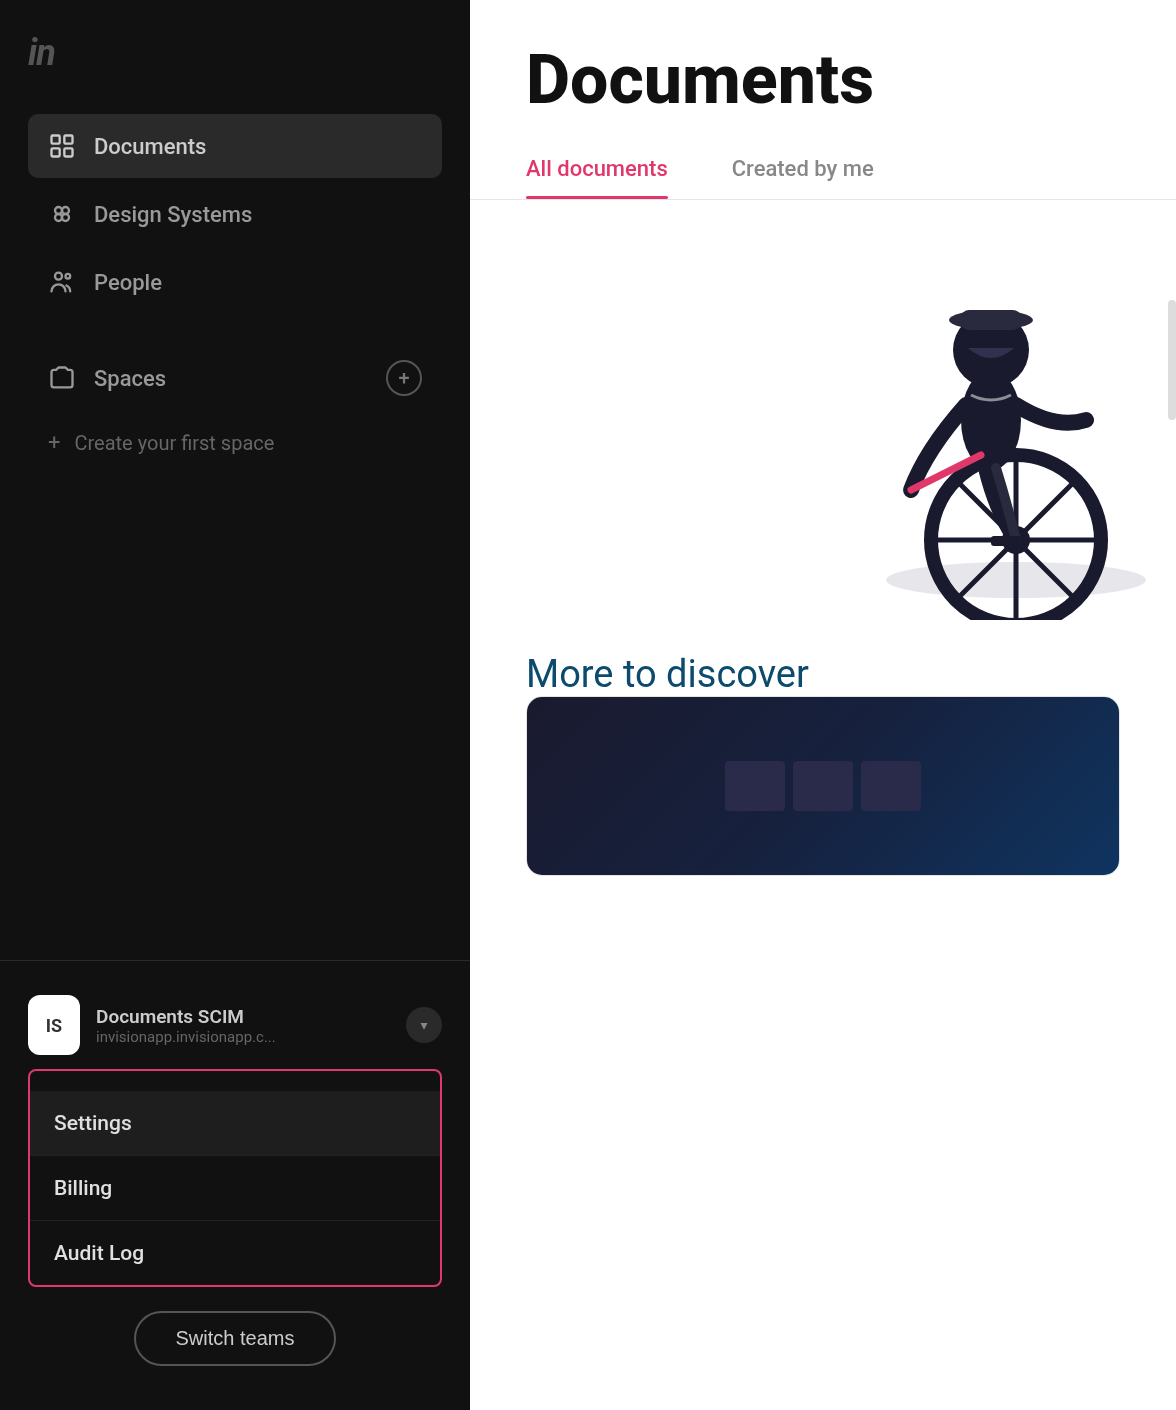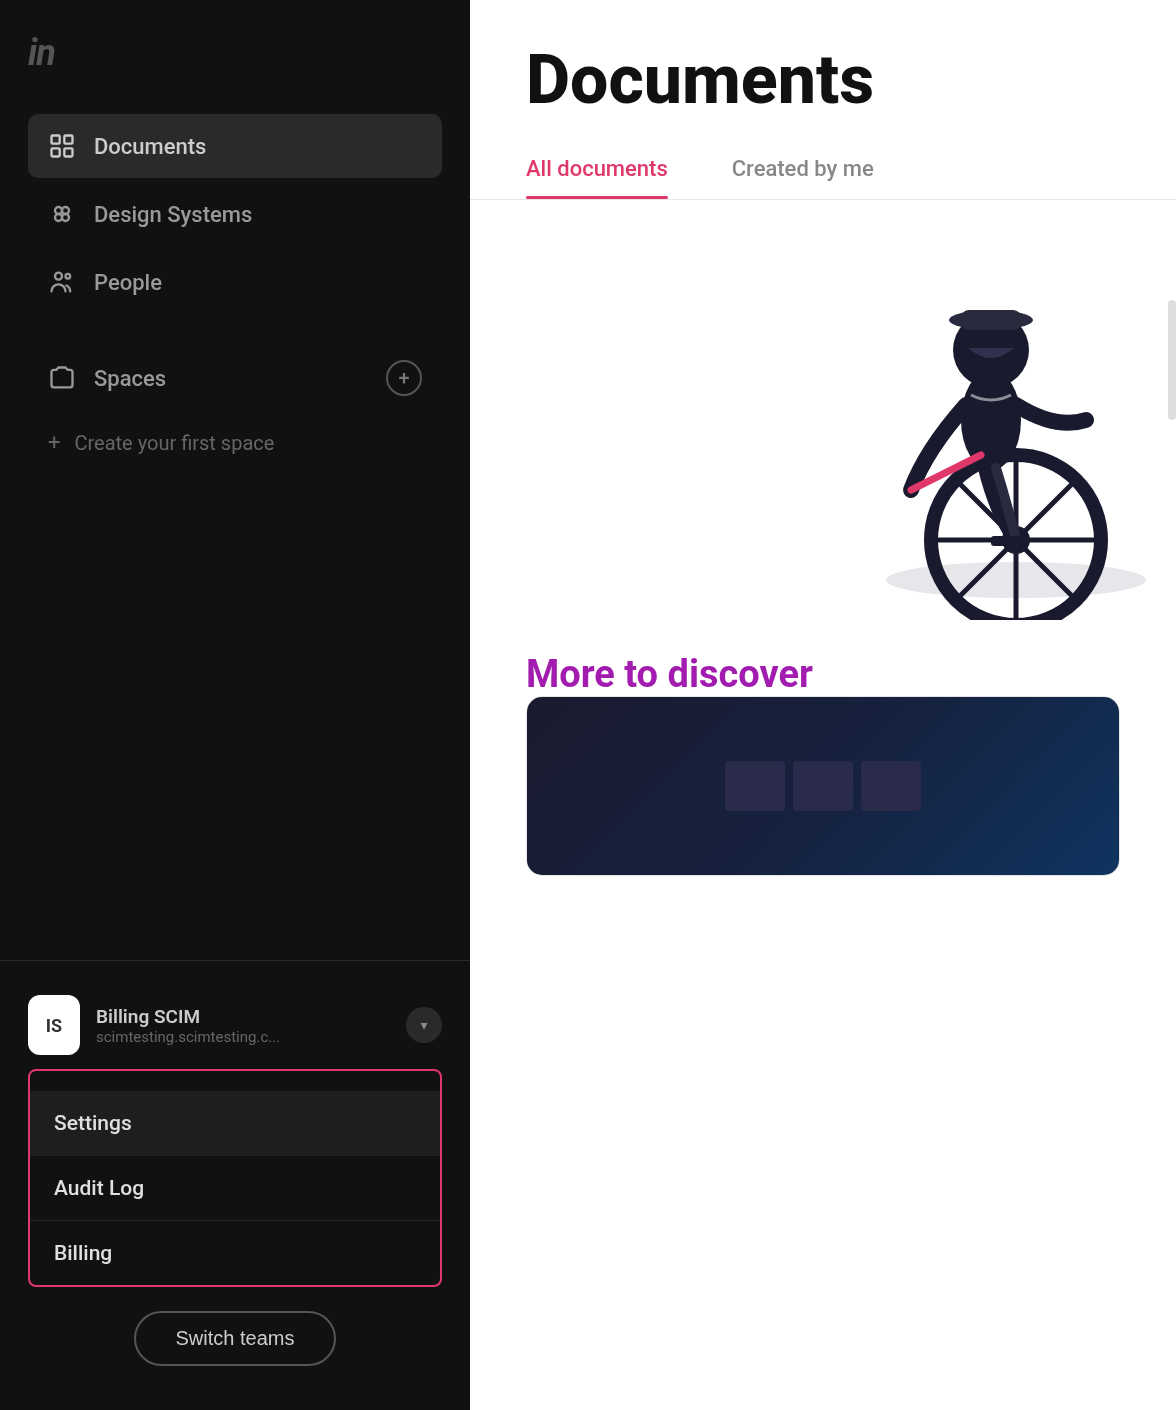--- a/index.html
+++ b/index.html
@@ -281,22 +281,22 @@
     }
 
     
     .discover-section {
       padding: 32px 56px;
       width: 100%;
     }
 
     .discover-title {
       font-size: 38px;
-      font-weight: 700;
-      color: #a21caf;
+      font-weight: 400;
+      color: #0c4a6e;
     }
 
     .discover-card {
       border: 1px solid #e5e5e5;
       border-radius: 16px;
       overflow: hidden;
       width: 100%;
       height: 180px;
       background: #f0f0f5;
       display: flex;
@@ -410,30 +410,30 @@
     </div>
   </div>
 
   <div class="spacer"></div>
 
   <div class="sidebar-bottom">
 
     <div class="account-row">
       <div class="account-avatar">IS</div>
       <div class="account-info">
-        <div class="account-name">Billing SCIM</div>
-        <div class="account-url">scimtesting.scimtesting.c...</div>
+        <div class="account-name">Documents SCIM</div>
+        <div class="account-url">invisionapp.invisionapp.c...</div>
       </div>
       <div class="chevron-btn">▾</div>
     </div>
 
     <div class="dropdown-menu">
       <div class="dropdown-item active">Settings</div>
+      <div class="dropdown-item">Billing</div>
       <div class="dropdown-item">Audit Log</div>
-      <div class="dropdown-item">Billing</div>
     </div>
 
     <button class="switch-teams-btn">Switch teams</button>
 
   </div>
 </div>
 
 <div class="main">
 
   <div class="main-header">

